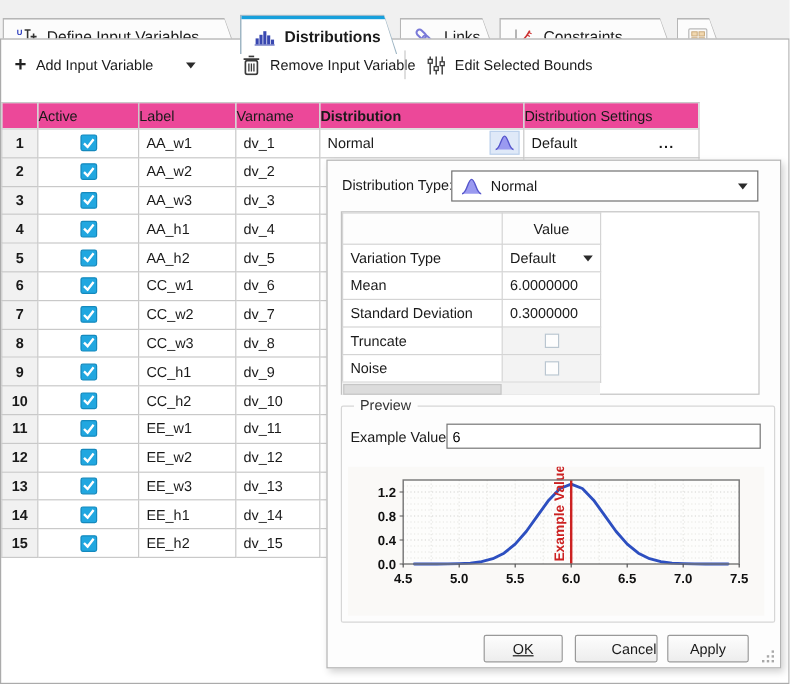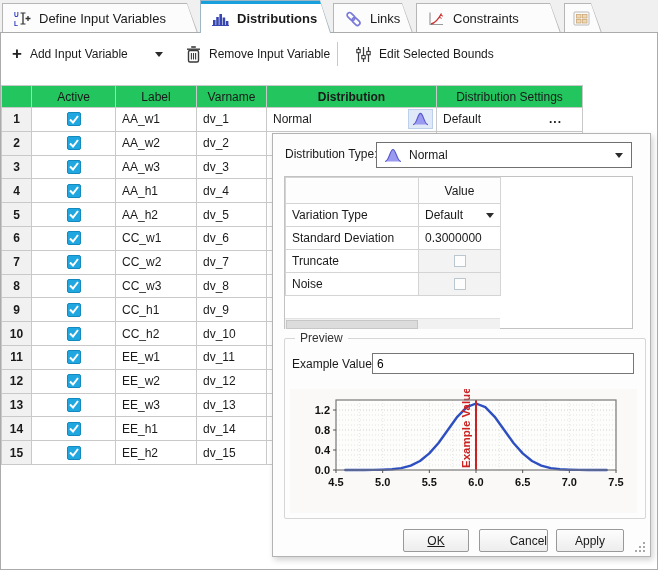--- a/index.html
+++ b/index.html
@@ -1,21 +1,21 @@
 <!DOCTYPE html>
 <html><head>
 <meta charset="utf-8">
 <style>
   * { margin:0; padding:0; box-sizing:border-box; }
   html,body { width:658px; height:570px; overflow:hidden; }
   body { font-family:"Liberation Sans","DejaVu Sans",sans-serif; font-size:12px; color:#1a1a1a; background:#f0f0f0; }
   #app { position:relative; width:658px; height:570px; }
 
   
-  .tabbar { position:absolute; left:0; top:0; width:658px; height:33px; }
+  .tabbar { position:absolute; left:0; top:12px; width:658px; height:33px; }
   .tab { position:absolute; clip-path:polygon(0 0, calc(100% - 11px) 0, 100% 100%, 0 100%); background:#b6b6b6; }
   .tab .inner { position:absolute; inset:1px 1px 0 1px; clip-path:polygon(0 0, calc(100% - 10px) 0, 100% 100%, 0 100%);
                 background:#fcfcfc; display:flex; align-items:center; gap:8px; padding-left:11px; font-size:13px; }
   .tab.active { z-index:5; background:#9fb6c4; }
   .tab.active .inner { background:#fff; border-top:3px solid #17a0dc; font-weight:bold; }
   #tab1 { left:2px;  top:3px; width:196px; height:30px; }
   #tab2 { left:200px; top:0px; width:131px; height:33px; }
   #tab3 { left:333px; top:3px; width:80px;  height:30px; }
   #tab4 { left:416px; top:3px; width:145px; height:30px; }
   #tab5 { left:564px; top:3px; width:38px;  height:30px; }
@@ -28,21 +28,21 @@
   .toolbar { position:absolute; left:0; top:38px; width:658px; height:36px; z-index:2; }
   .tbtn { position:absolute; top:0; height:32px; display:flex; align-items:center; gap:8px; padding:0 4px; cursor:default; }
   .tbtn .plus { font-size:17px; font-weight:bold; color:#222; }
   .tb-caret { position:absolute; left:148px; top:0; width:22px; height:32px; display:flex; align-items:center; justify-content:center; }
   .caret-down { width:0; height:0; border-left:4px solid transparent; border-right:4px solid transparent; border-top:5px solid #2b2b2b; }
   .tb-divider { position:absolute; left:337px; top:4px; width:1px; height:24px; background:#c9c9c9; }
 
   
   table.main { position:absolute; left:1px; top:85px; border-collapse:collapse; table-layout:fixed; z-index:2; background:#fff; }
   table.main th, table.main td { border:1px solid #c9c9c9; overflow:hidden; white-space:nowrap; }
-  table.main th { height:22px; background:#22c55e; font-weight:normal; text-align:center; }
+  table.main th { height:22px; background:#ec4899; font-weight:normal; text-align:left; }
   table.main th.bold { font-weight:bold; }
   table.main td { height:23.8px; padding:0 6px; }
   td.rownum { background:#f1f1f1; text-align:center; font-weight:600; padding:0; }
   td.center { text-align:center; padding:0; }
   .cb { width:14px; height:14px; margin:0 auto; background:#21a7e0; border:1px solid #1489bd; border-radius:2px; display:flex; align-items:center; justify-content:center; }
   .flexcell { display:flex; align-items:center; }
   .bell-btn { margin-left:auto; width:25px; height:20px; background:#dfe9f8; border:1px solid #bcd0ec; display:flex; align-items:center; justify-content:center; }
   .more-dots { margin-left:auto; margin-right:14px; font-weight:bold; letter-spacing:1px; }
 
   
@@ -148,21 +148,21 @@
   <div class="frame"></div>
 
   <div class="toolbar">
     <div class="tbtn" style="left:8px;">
       <span class="plus">+</span>
       <span>Add Input Variable</span>
     </div>
     <div class="tb-caret">
       <span class="caret-down"></span>
     </div>
-    <div class="tbtn" style="left:182px;text-align:right;">
+    <div class="tbtn" style="left:198px;text-align:right;">
       <svg width="15" height="17" viewBox="0 0 15 17">
         <rect x="2.5" y="4.5" width="10" height="11.5" rx="1.5" fill="none" stroke="#3a3a3a" stroke-width="1.4"></rect>
         <line x1="1" y1="3.2" x2="14" y2="3.2" stroke="#3a3a3a" stroke-width="1.4"></line>
         <line x1="5.2" y1="1" x2="9.8" y2="1" stroke="#3a3a3a" stroke-width="1.6"></line>
         <line x1="5.4" y1="7" x2="5.4" y2="13.5" stroke="#3a3a3a" stroke-width="1.1"></line>
         <line x1="7.5" y1="7" x2="7.5" y2="13.5" stroke="#3a3a3a" stroke-width="1.1"></line>
         <line x1="9.6" y1="7" x2="9.6" y2="13.5" stroke="#3a3a3a" stroke-width="1.1"></line>
       </svg>
       <span>Remove Input Variable</span>
     </div>
@@ -452,20 +452,24 @@
         </thead>
         <tbody id="params-tbody">
             <tr>
               <td>Variation Type</td>
               <td class="pv">
                 <div class="pv-flex">
                   <span>Default</span>
                   <span class="caret-down pv-caret"></span>
                 </div>
               </td>
+            </tr>
+            <tr>
+              <td>Mean</td>
+              <td class="pv">6.0000000</td>
             </tr>
             <tr>
               <td>Standard Deviation</td>
               <td class="pv">0.3000000</td>
             </tr>
             <tr>
               <td>Truncate</td>
               <td class="pv gray">
                 <div class="cb-empty"></div>
               </td>

